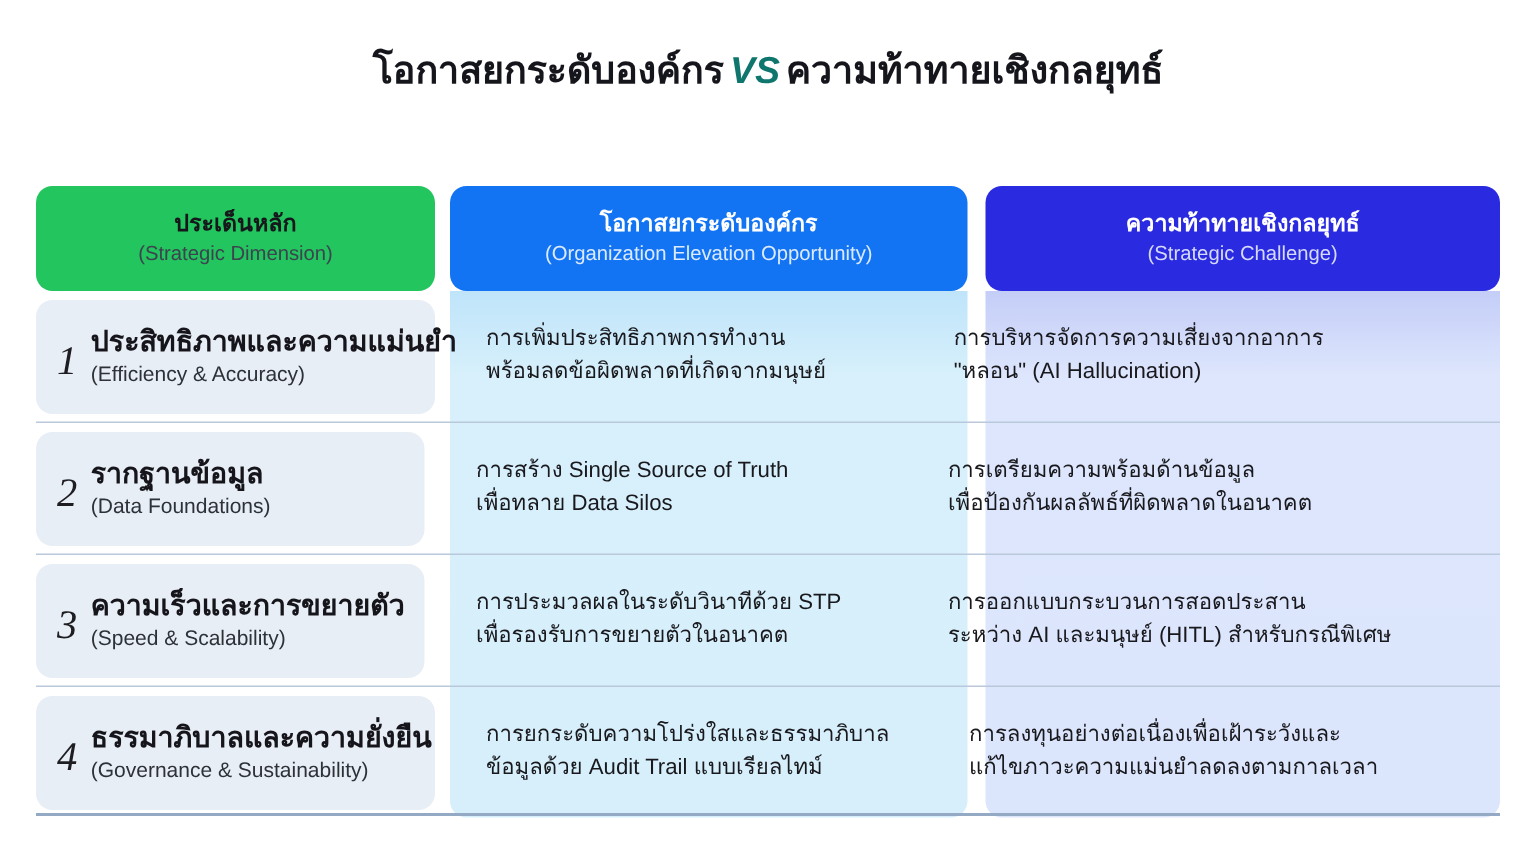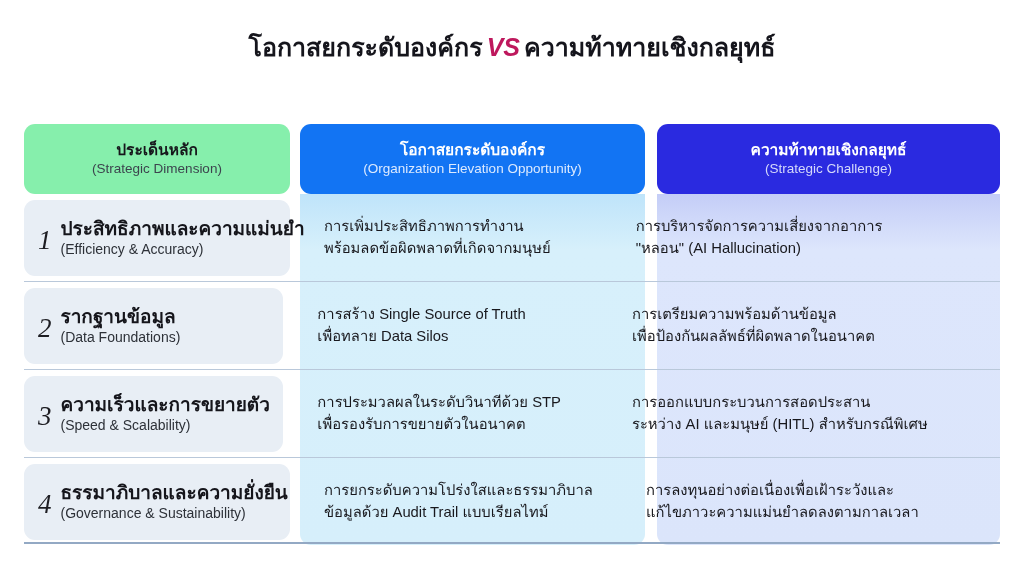--- a/index.html
+++ b/index.html
@@ -35,21 +35,21 @@
   }
   .subtitle {
     margin-top: 14px;
     font-size: 25px;
     font-weight: bold;
     color: #15151c;
     white-space: nowrap;
     line-height: 1.1;
   }
   .subtitle .vs {
-    color: #be185d;
+    color: #0f766e;
     font-style: italic;
     font-weight: bold;
     padding: 0 4px;
   }
 
   
   .table {
     position: absolute;
     left: 24px;
     top: 124px;
@@ -81,21 +81,21 @@
   .head .th-th {
     font-size: 15.5px;
     font-weight: bold;
   }
   .head .th-en {
     font-size: 13.5px;
     font-weight: normal;
     margin-top: 2px;
   }
   .head-1 {
-    background: #86efac;
+    background: #22c55e;
     color: #16161b;
   }
   .head-1 .th-en { color: #3c444e; }
   .head-2 {
     background: #1274f3;
     color: #ffffff;
   }
   .head-2 .th-en { color: #dceaff; }
   .head-3 {
     background: #2a2ae0;

